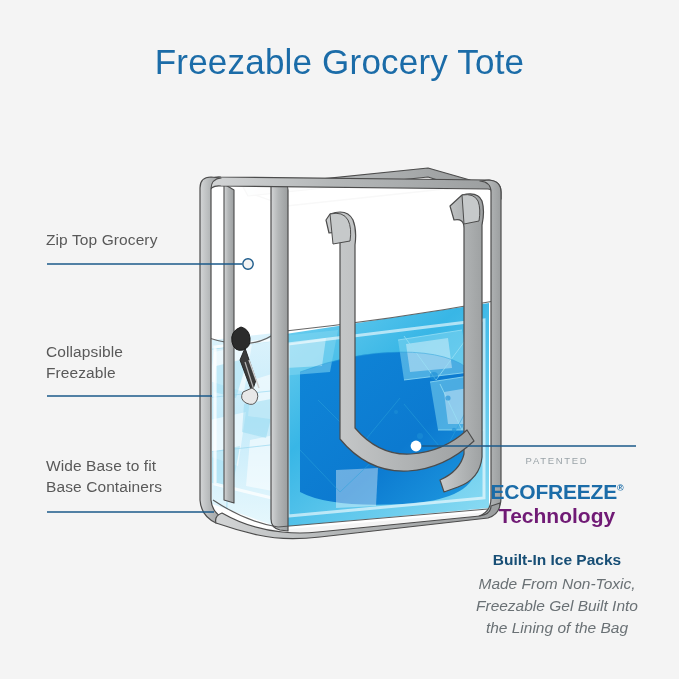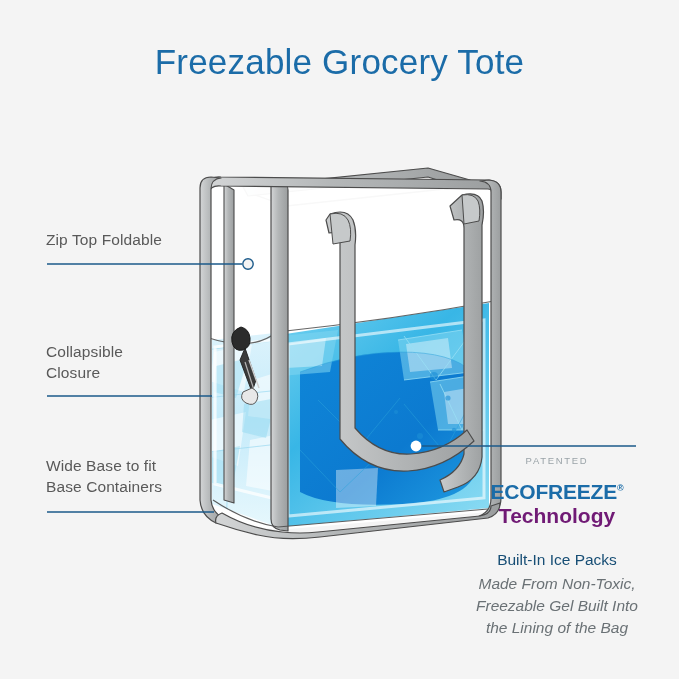--- a/index.html
+++ b/index.html
@@ -86,21 +86,21 @@
   }
   #feature-desc {
     margin-top: 21px;
     font-size: 15.5px;
     font-weight: 300;
     line-height: 1.42;
     color: #6a7175;
   }
   #feature-desc .hd {
     display: block;
-    font-weight: normal;
+    font-weight: bold;
     color: #174e75;
     font-size: 15.5px;
     margin-bottom: 2px;
   }
   #feature-desc .ln { display: block; white-space: nowrap; font-style: italic; }
 
   
   #illustration {
     position: absolute;
     left: 0;
@@ -313,26 +313,26 @@
       <line x1="47" y1="396" x2="212" y2="396" stroke="#1b5a8a" stroke-width="1.3"></line>
 
       <line x1="47" y1="512" x2="214" y2="512" stroke="#1b5a8a" stroke-width="1.3"></line>
 
       <line x1="416" y1="446" x2="636" y2="446" stroke="#1b5a8a" stroke-width="1.3"></line>
       <circle cx="416" cy="446" r="5.4" fill="#ffffff"></circle>
     </g>
   </svg>
 
   <div class="callout" id="callout-zip">
-    <span class="ln">Zip Top Foldable</span>
+    <span class="ln">Zip Top Grocery</span>
   </div>
 
   <div class="callout" id="callout-collapse">
     <span class="ln">Collapsible</span>
-    <span class="ln">Closure</span>
+    <span class="ln">Freezable</span>
   </div>
 
   <div class="callout" id="callout-widebase">
     <span class="ln">Wide Base to fit</span>
     <span class="ln">Base Containers</span>
   </div>
 
   <div id="brand-block">
     <div id="patented-label">PATENTED</div>
     <div id="ecofreeze-wordmark">

